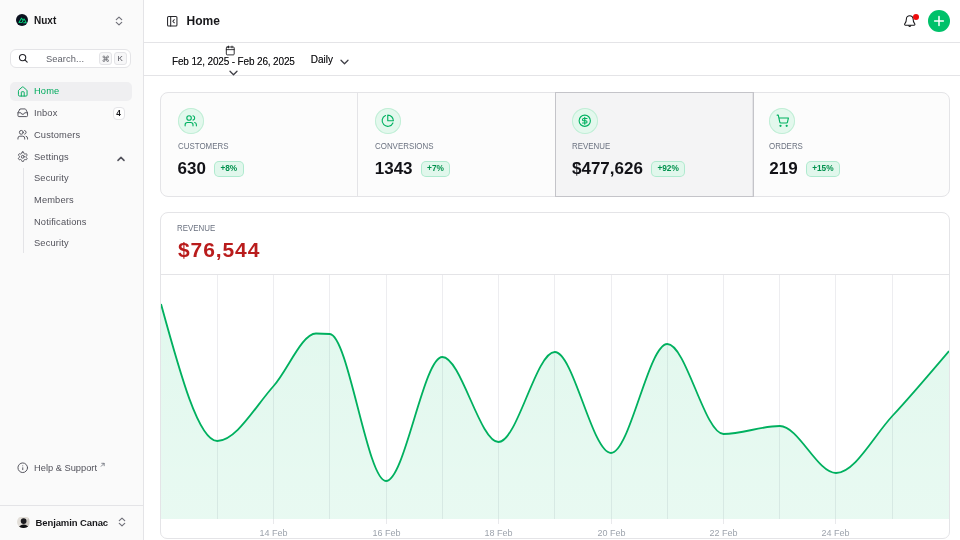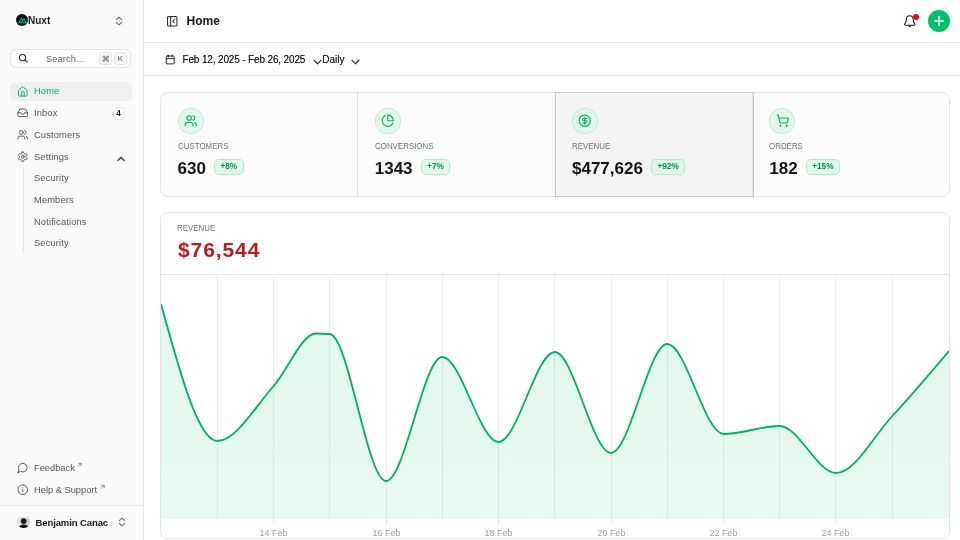--- a/index.html
+++ b/index.html
@@ -6,21 +6,21 @@
 html,body { width:960px; height:540px; overflow:hidden; background:#fff;
   font-family:"Liberation Sans", sans-serif; color:#18181b; }
 .app { position:relative; width:960px; height:540px; }
 
 
 .sidebar { position:absolute; left:0; top:0; width:144px; height:540px;
   background:#fafafa; border-right:1px solid #e4e4e7; }
 .logo-row { position:absolute; left:10px; top:8px; width:123px; height:24px; display:flex; align-items:center; }
 .logo-circle { width:12px; height:12px; border-radius:50%; background:#0c1220; display:flex; align-items:center; justify-content:center; margin-left:6px; }
 .logo-circle svg { width:9px; height:9px; }
-.logo-name { font-size:10px; font-weight:700; color:#18181b; }
+.logo-name { margin-left:6px; font-size:10px; font-weight:700; color:#18181b; }
 .updown { position:absolute; left:114.5px; top:12px; }
 
 .searchbox { position:absolute; left:10px; top:49px; width:121px; height:19px;
   background:#fff; border:1px solid #e4e4e7; border-radius:6px;
   display:flex; align-items:center; padding:0 3.5px; }
 .searchbox .mag { margin-left:3px; flex:0 0 auto; }
 .searchbox .ph { font-size:9.3px; color:#5d5f68; font-weight:500; margin-left:18px; letter-spacing:0.1px; }
 .kbd { margin-left:auto; display:flex; gap:2px; }
 .kbd span { display:inline-flex; align-items:center; justify-content:center; min-width:12.8px; height:13px;
   background:#f7f7f8; border:1px solid #e4e4e7; border-radius:3px; font-size:8px; color:#52525b; }
@@ -48,36 +48,36 @@
 
 .main { position:absolute; left:144px; top:0; right:0; height:540px; background:#fff; }
 .hdr { position:absolute; left:0; top:0; right:0; height:43px; border-bottom:1px solid #e4e4e7; display:flex; align-items:center; padding:0 10px 0 22px; }
 .hdr-title { font-size:12px; font-weight:700; margin-left:8px; color:#18181b; }
 .hdr-right { margin-left:auto; display:flex; align-items:center; }
 .bell { position:relative; width:13.5px; height:13.5px; margin-right:12px; margin-top:-1px; }
 .bell .dot { position:absolute; right:-2.5px; top:0px; width:6px; height:6px; border-radius:50%; background:#ee0b0b; }
 .plus-btn { width:22px; height:22px; border-radius:50%; background:#00c16a; display:flex; align-items:center; justify-content:center; }
 
 .toolbar { position:absolute; left:0; top:43px; right:0; height:33px; border-bottom:1px solid #e4e4e7; display:flex; align-items:center; padding:0 21px; }
-.range { display:flex; align-items:center; font-size:10px; font-weight:500; color:#131316; letter-spacing:-0.15px; text-shadow:0 0 0.4px rgba(19,19,22,0.55); }
+.range { display:flex; align-items:center; font-size:10px; font-weight:500; color:#131316; letter-spacing:-0.15px; text-shadow:0 0 0.4px rgba(19,19,22,0.55);flex-direction:column; }
 .range .txt { margin-left:7px; }
 .range .chev { margin-left:8px; height:6px; }
-.daily { display:flex; align-items:center; font-size:10px; font-weight:500; color:#131316; text-shadow:0 0 0.4px rgba(19,19,22,0.55); }
+.daily { display:flex; align-items:center; font-size:10px; font-weight:500; color:#131316; margin-left:16px; text-shadow:0 0 0.4px rgba(19,19,22,0.55); }
 .daily .chev { margin-left:7px; height:6px; }
 
 
 .stats { position:absolute; left:16px; top:92px; width:790px; height:105px;
   border:1px solid #e4e4e7; border-radius:8px; background:#fcfcfc; display:flex; }
 .stat { flex:1 1 0; position:relative; border-right:1px solid #e4e4e7; padding:15px 16.5px; }
 .stat:first-child { border-radius:8px 0 0 8px; }
 .stat:last-child { border-right:none; border-radius:0 8px 8px 0; }
 .stat.sel { background:#f4f4f5; box-shadow:0 0 0 1px #c4c4c9; z-index:2; }
 .stat-ic { width:26px; height:26px; border-radius:50%; background:#e3f8ed; box-shadow:inset 0 0 0 1px #c0eed6; display:flex; align-items:center; justify-content:center; }
 .stat-lbl { margin-top:8.2px; font-size:9px; line-height:9.5px; letter-spacing:0px; color:#6b7280; font-weight:500; transform:scaleX(0.88); transform-origin:left center; }
-.stat-val-row { margin-top:7.7px; display:flex; height:20px; }
+.stat-val-row { margin-top:7.7px; display:flex; align-items:center; height:20px; }
 .stat-val { font-size:17px; font-weight:700; color:#121217; }
 .stat-badge { margin-left:8px; background:#e1f7ec; color:#00914d; font-size:8.3px; font-weight:600; border-radius:5px; height:15.8px; line-height:15.8px; padding:0 6.5px; box-shadow:inset 0 0 0 1px rgba(0,193,106,0.22); }
 
 
 .chart-card { position:absolute; left:16px; top:212px; width:790px; height:327px;
   border:1px solid #e4e4e7; border-radius:8px 8px 7px 7px; background:#fff; overflow:hidden; }
 .chart-lbl { position:absolute; left:16.2px; top:10.7px; font-size:9px; line-height:9.5px; letter-spacing:0px; color:#6b7280; font-weight:500; transform:scaleX(0.88); transform-origin:left center; }
 .chart-val { position:absolute; left:17px; top:25.3px; font-size:21px; line-height:24px; font-weight:700; color:#b91c1c; letter-spacing:0.9px; }
 .chart-sep { position:absolute; left:0; top:61px; width:100%; border-top:1px solid #e4e4e7; }
 .plot { position:absolute; left:0px; top:61.5px; width:788px; height:264px; }
@@ -152,32 +152,20 @@
       <div class="subnav">
         <div class="sub">Security</div>
         <div class="sub">Members</div>
         <div class="sub">Notifications</div>
         <div class="sub">Security</div>
       </div>
     </nav>
     <div class="side-bottom">
       <div class="side-link">
         <svg width="11.5" height="11.5" viewBox="0 0 24 24" fill="none" stroke="#52525b" stroke-width="2" stroke-linecap="round" stroke-linejoin="round">
-            <path d="M7.9 20A9 9 0 1 0 4 16.1L2 22Z"></path>
-          </svg>
-        <span class="lbl">Feedback</span>
-          <span class="arr">
-            <svg width="5.5" height="5.5" viewBox="0 0 10 10" fill="none" stroke="#6f727c" stroke-width="1.5" stroke-linecap="round" stroke-linejoin="round">
-              <path d="M2.2 7.8 7.6 2.4"></path>
-              <path d="M3.2 2.4h4.4v4.4"></path>
-            </svg>
-          </span>
-      </div>
-      <div class="side-link">
-        <svg width="11.5" height="11.5" viewBox="0 0 24 24" fill="none" stroke="#52525b" stroke-width="2" stroke-linecap="round" stroke-linejoin="round">
             <circle cx="12" cy="12" r="10"></circle>
             <path d="M12 16v-4"></path>
             <path d="M12 8h.01"></path>
           </svg>
         <span class="lbl">Help &amp; Support</span>
           <span class="arr">
             <svg width="5.5" height="5.5" viewBox="0 0 10 10" fill="none" stroke="#6f727c" stroke-width="1.5" stroke-linecap="round" stroke-linejoin="round">
               <path d="M2.2 7.8 7.6 2.4"></path>
               <path d="M3.2 2.4h4.4v4.4"></path>
             </svg>
@@ -291,21 +279,21 @@
       <div class="stat">
         <div class="stat-ic">
             <svg width="13.5" height="13.5" viewBox="0 0 24 24" fill="none" stroke="#00b161" stroke-width="2" stroke-linecap="round" stroke-linejoin="round">
               <circle cx="8" cy="21" r="1"></circle>
               <circle cx="19" cy="21" r="1"></circle>
               <path d="M2.05 2.05h2l2.66 12.42a2 2 0 0 0 2 1.58h9.78a2 2 0 0 0 1.95-1.57l1.65-7.43H5.12"></path>
             </svg>
           </div>
         <div class="stat-lbl">ORDERS</div>
         <div class="stat-val-row">
-            <span class="stat-val">182</span>
+            <span class="stat-val">219</span>
             <span class="stat-badge">+15%</span>
           </div>
       </div>
     </div>
 
     <div class="chart-card">
       <div class="chart-lbl">REVENUE</div>
       <div class="chart-val">$76,544</div>
       <div class="chart-sep"></div>
       <svg class="plot" width="788" height="264" viewBox="0 0 788 264">

